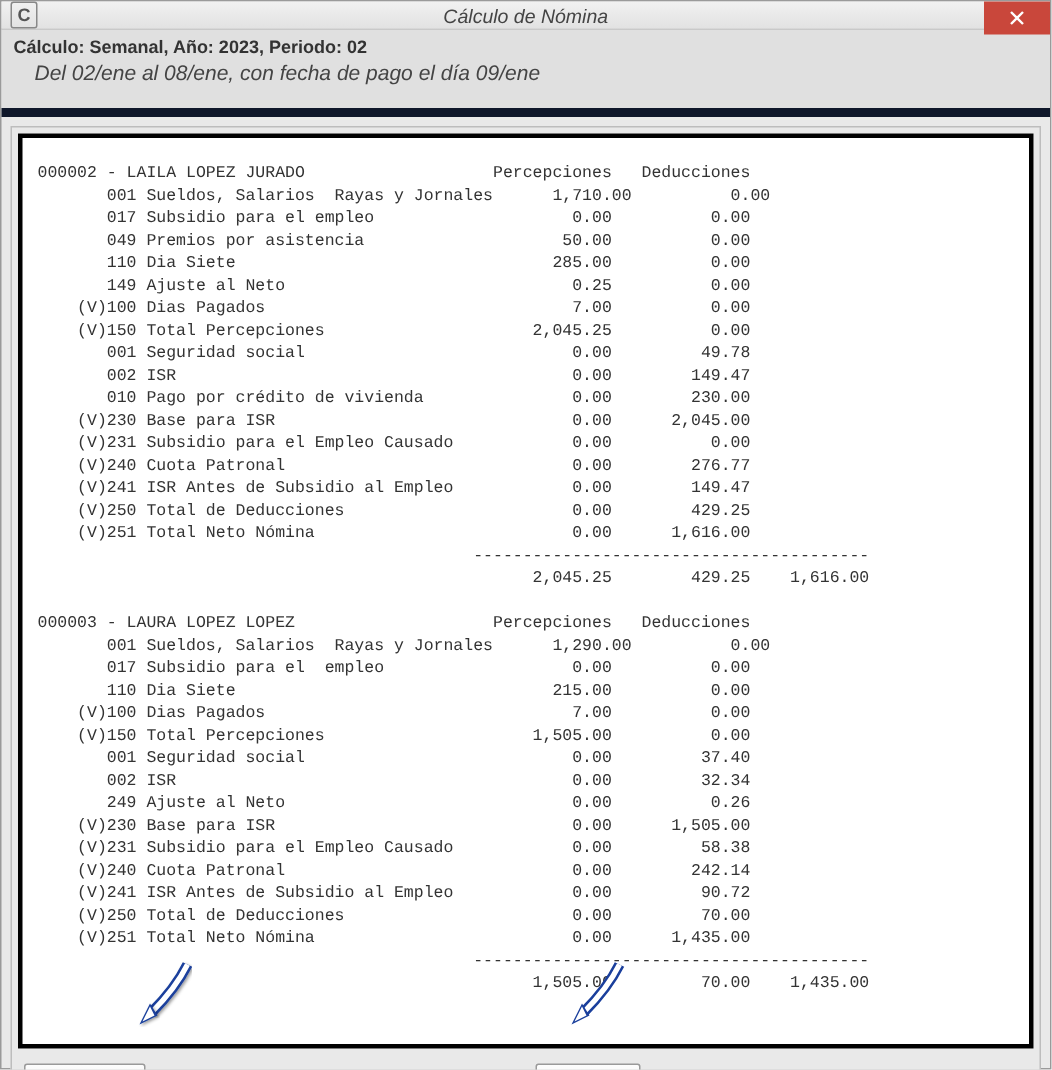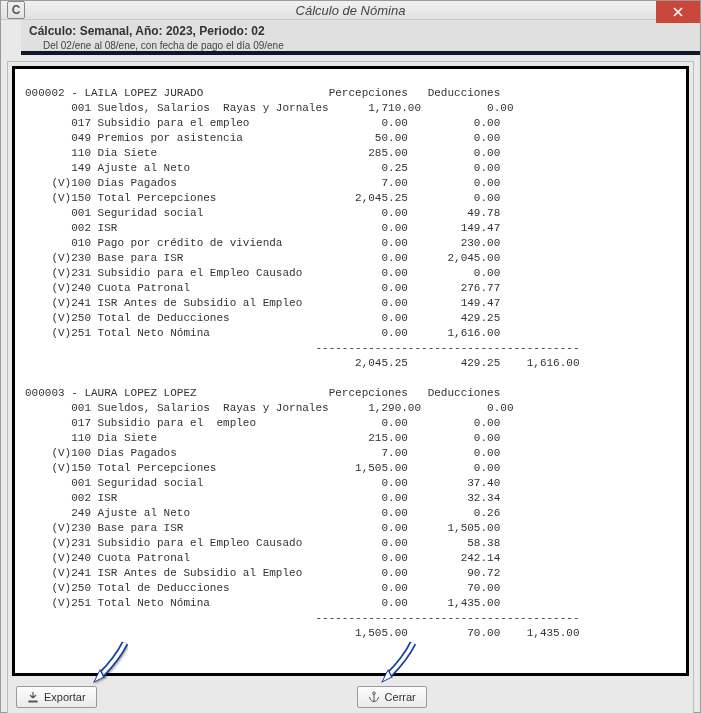--- a/index.html
+++ b/index.html
@@ -2,23 +2,23 @@
 <html><head>
 <meta charset="utf-8">
 <style>
   html,body{margin:0;padding:0;font-family:"Segoe UI",Tahoma,Arial,sans-serif;font-size:12px;background:#d9d9d9;color:#333;}
   .window{width:701px;height:713px;box-sizing:border-box;background:#e9e9e9;border:1px solid #9a9a9a;position:relative;display:flex;flex-direction:column;}
   .titlebar{height:28px;background:linear-gradient(#f1f1f1,#e2e2e2);display:flex;align-items:center;position:relative;border-bottom:1px solid #c9c9c9;}
   .titlebar-icon{width:16px;height:16px;margin-left:6px;display:flex;align-items:center;justify-content:center;color:#555;font-weight:bold;font-size:12px;border:1px solid #888;border-radius:2px;line-height:1;}
   .titlebar-title{position:absolute;left:0;right:0;text-align:center;color:#444;font-size:13px;pointer-events:none;font-style:italic;}
   .close-btn{position:absolute;right:0;top:0;width:44px;height:22px;background:#c9473b;color:#fff;display:flex;align-items:center;justify-content:center;cursor:pointer;}
   .close-btn svg{width:10px;height:10px;}
-  .subheader{background:#e0e0e0;padding:4px 8px 0 8px;border-bottom:4px solid #0f172a;margin-left:20px;}
+  .subheader{background:#e0e0e0;padding:4px 8px 16px 8px;border-bottom:6px solid #0f172a;}
   .subheader-line1{font-weight:bold;color:#333;font-size:12px;}
-  .subheader-line2{color:#444;font-size:10px;padding-left:14px;margin-top:2px;}
+  .subheader-line2{color:#444;font-size:14px;padding-left:14px;margin-top:2px;font-style:italic;}
   .content-outer{flex:1;margin:6px;background:#e9e9e9;border:1px solid #bdbdbd;display:flex;flex-direction:column;}
   .report-frame{flex:1;background:#fff;border:3px solid #000000;margin:4px;overflow:auto;position:relative;}
   .report{font-family:"Courier New",monospace;font-size:11px;line-height:15px;white-space:pre;color:#333;padding:6px 8px 6px 10px;min-height:560px;}
   .button-row{height:34px;display:flex;align-items:center;padding:0 8px 6px 8px;gap:260px;}
   .btn{height:22px;background:linear-gradient(#fdfdfd,#eaeaea);border:1px solid #9a9a9a;border-radius:2px;padding:0 10px;display:inline-flex;align-items:center;gap:5px;font-size:11px;color:#333;cursor:pointer;}
   .btn svg{width:12px;height:12px;}
   .arrow{position:absolute;width:54px;height:54px;pointer-events:none;}
   
   .report-frame::-webkit-scrollbar{width:14px;height:14px;}
   .report-frame::-webkit-scrollbar-track{background:#f0f0f0;border-left:1px solid #ccc;}

